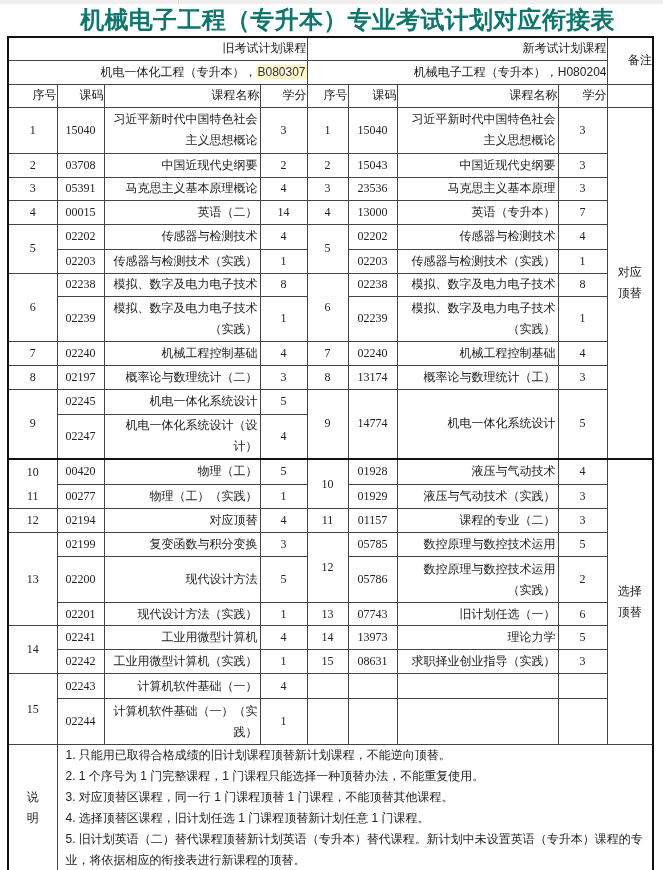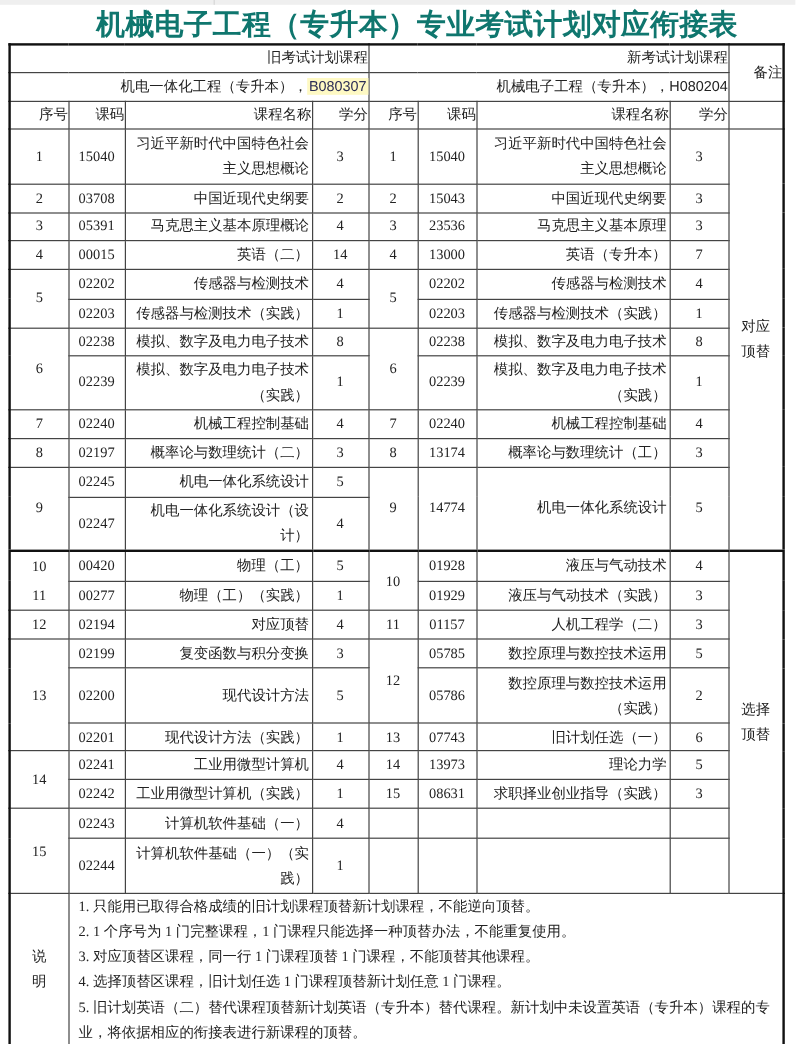--- a/index.html
+++ b/index.html
@@ -27,21 +27,21 @@
     .colh { font-size: 13px; }
     .c { text-align: center; }
     .num { font-family: "Liberation Serif", serif; font-size: 13px; }
     .name { text-align: right; padding-left: 7px !important; padding-right: 2px !important; line-break: strict; }
     .remark { text-align: center; font-size: 13px; padding: 4px 5px !important; line-height: 21px; }
     .hl { background: #fef9c3; color: #2b2d55; font-family: Liberation Sans, sans-serif; padding: 0 1px; }
     tr.sec2 > td { border-top: 2px solid #111; }
     tr.notes > td { border-top: 1px solid #222; }
     .notes-label { text-align: center; font-family: "Liberation Sans", sans-serif; font-size: 13px; line-height: 22px; padding: 0 16px !important; }
     .notes-body { font-family: "Liberation Sans", "DejaVu Sans", sans-serif; font-size: 12.2px; line-height: 20.5px; padding: 0 4px 0 8px !important; color: #222; }
-    .note-line { display: block; font-family: Liberation Serif, serif; }
+    .note-line { display: block; }
     .light { color: #444; }
     .stack span { display: block; line-height: 24px; }
   </style>
 </head>
 <body>
 
 <div class="top-strip">
     <div class="tick"></div>
   </div>
 
@@ -217,21 +217,21 @@
       <td class="name">液压与气动技术（实践）</td>
       <td class="c num">3</td>
     </tr>
     <tr style="height:24px">
       <td class="c num">12</td>
       <td class="c num">02194</td>
       <td class="name">对应顶替</td>
       <td class="c num">4</td>
       <td class="c num">11</td>
       <td class="c num">01157</td>
-      <td class="name">人机工程学（二）</td>
+      <td class="name">课程的专业（二）</td>
       <td class="c num">3</td>
     </tr>
     <tr style="height:24px">
       <td rowspan="3" class="c num">13</td>
       <td class="c num">02199</td>
       <td class="name">复变函数与积分变换</td>
       <td class="c num">3</td>
       <td rowspan="2" class="c num">12</td>
       <td class="c num">05785</td>
       <td class="name">数控原理与数控技术运用</td>

